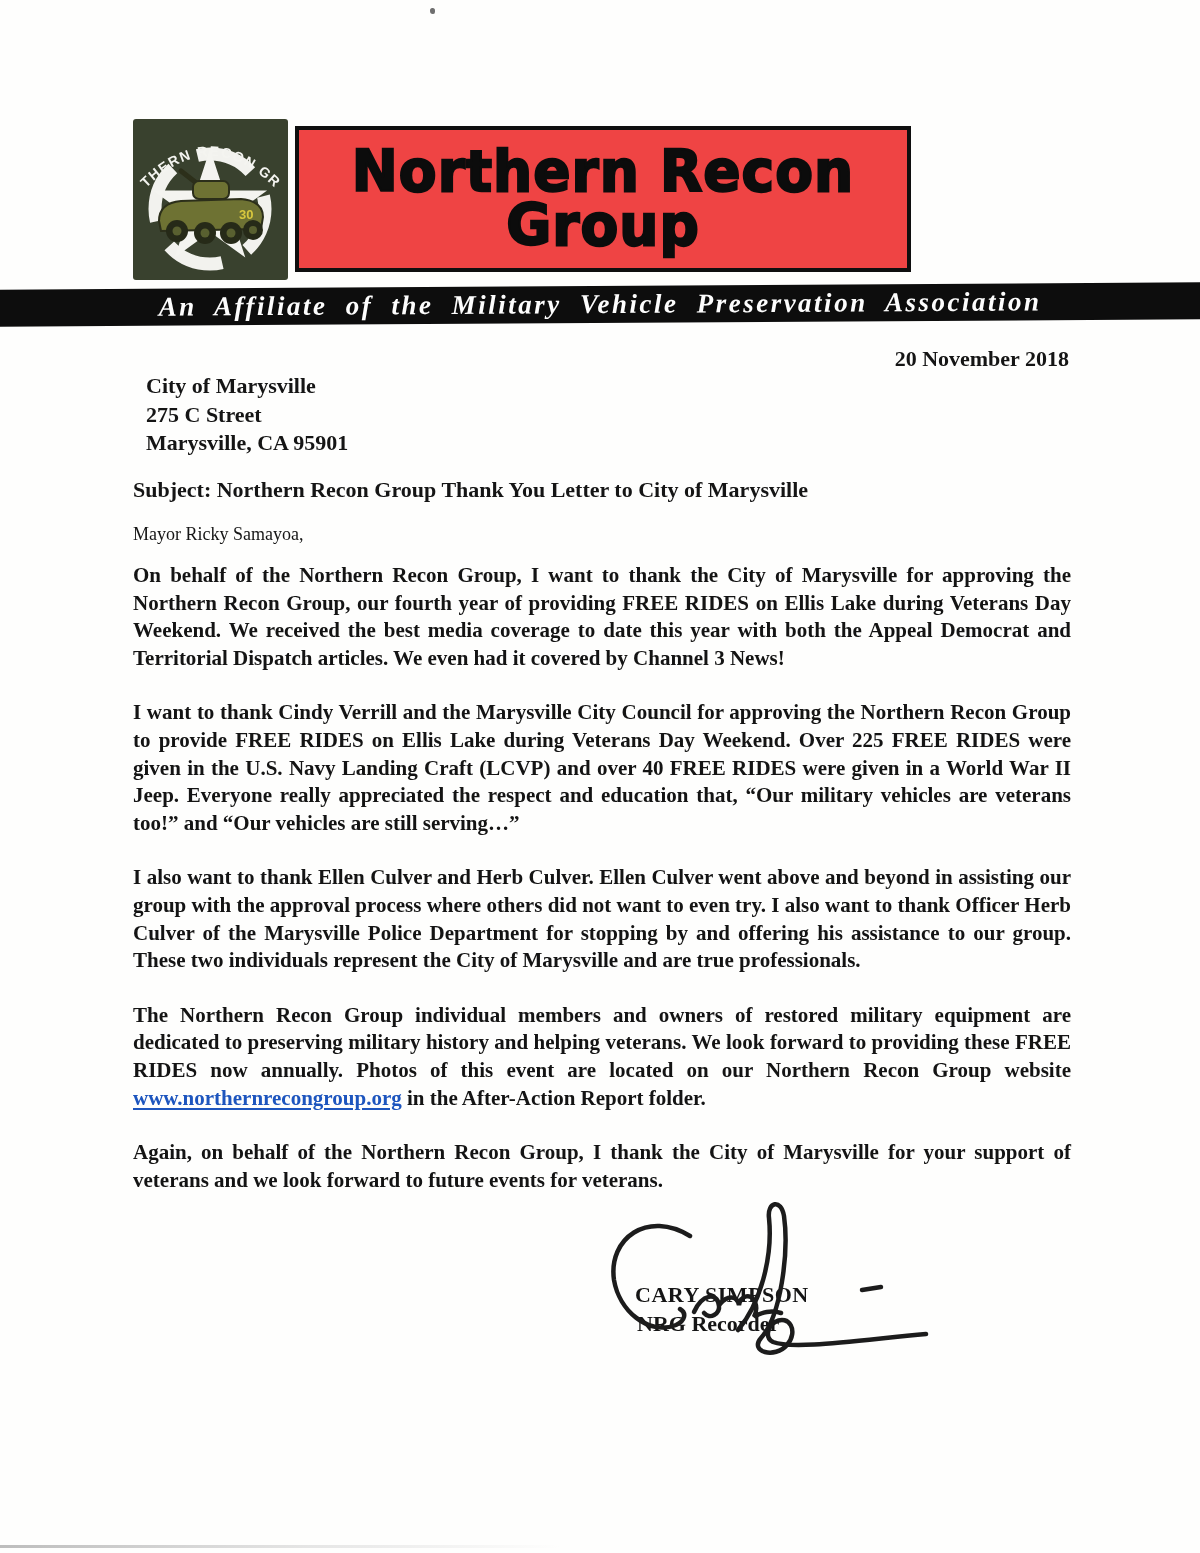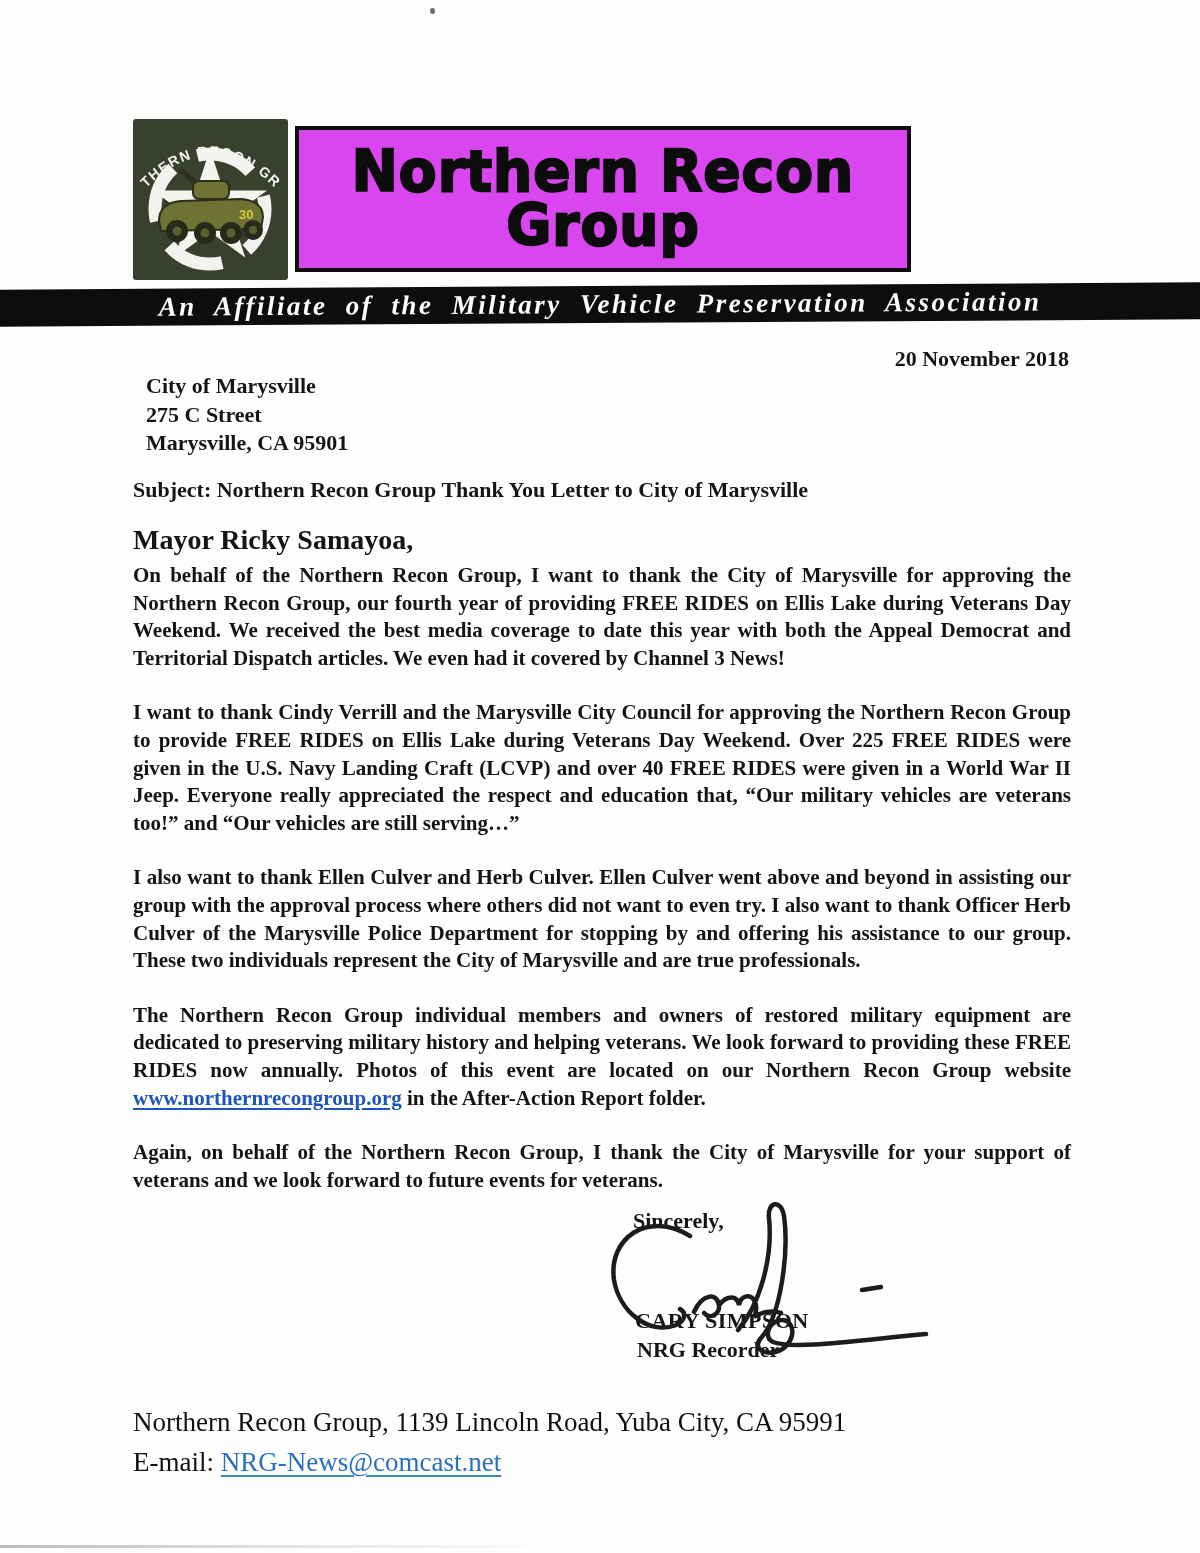--- a/index.html
+++ b/index.html
@@ -9,21 +9,21 @@
     height: 1553px;
     background: #fefefd;
     font-family: "Liberation Serif", serif;
     color: #151515;
     overflow: hidden;
   }
   
   .logo-left { position:absolute; left:133px; top:119px; }
   .title-box {
     position:absolute; left:295px; top:126px; width:608px; height:138px;
-    background:#d946ef; border:4px solid #0f0f0f;
+    background:#ef4444; border:4px solid #0f0f0f;
     display:flex; flex-direction:column; align-items:center; justify-content:center;
   }
   .title-line {
     font-family:"DejaVu Sans", sans-serif;
     font-weight:bold; font-size:55px; line-height:0.98; color:#0c0c0c;
     letter-spacing:1px; -webkit-text-stroke:2.2px #0c0c0c;
     transform: scaleY(1.05);
   }
   .logo-right { position:absolute; left:928px; top:131px; }
   .banner {
@@ -39,21 +39,21 @@
   
   .top-dot { position:absolute; left:430px; top:8px; width:5px; height:6px; background:#6f6f6f; border-radius:50% 50% 40% 60%; }
   .blue-squiggle { position:absolute; left:414px; top:258px; width:34px; height:10px;
     border-bottom:2.5px solid #3f7d95; border-radius:0 0 60% 40%; opacity:0.85; transform:rotate(-4deg); }
   .bottom-artifact { position:absolute; left:0; top:1545px; width:560px; height:3px;
     background:linear-gradient(to right,#9a9a9a,#d8d8d8 55%,rgba(255,255,255,0)); opacity:0.65; }
   
   .date { position:absolute; right:131px; top:346px; font-weight:bold; font-size:22px; }
   .recipient { position:absolute; left:133px; top:372px; font-weight:bold; font-size:22px; line-height:28.5px;margin-left:13px; }
   .subject { position:absolute; left:133px; top:477px; font-weight:bold; font-size:22px; }
-  .salutation { position:absolute; left:133px; top:524px; font-weight:bold; font-size:28px; }
+  .salutation { position:absolute; left:133px; top:524px; font-weight:normal; font-size:18px; }
   .body-paragraphs { position:absolute; left:133px; top:562px; width:938px; }
   .para {
     margin:0 0 27px 0; font-weight:bold; font-size:21px; line-height:27.6px;
     text-align:justify; color:#141414;
   }
   .ul { text-decoration-thickness:2px; text-underline-offset:3px; }
   .weblink { color:#1d55be; text-decoration:underline; text-decoration-thickness:2px; text-underline-offset:3px; cursor:pointer;margin-top:28px; }
   
   .closing { position:absolute; left:133px; top:1208px; width:938px; }
   .sincerely { margin-left:500px; font-weight:bold; font-size:22px; }
@@ -123,34 +123,27 @@
 
   <div class="body-paragraphs">
       <p class="para"><span>On behalf of the Northern Recon Group, I want to thank the City of Marysville for approving the Northern Recon Group, our fourth year of providing FREE RIDES on Ellis Lake during Veterans Day Weekend. We received the best media coverage to date this year with both the Appeal Democrat and Territorial Dispatch articles. We even had it covered by Channel 3 News!</span></p>
       <p class="para"><span>I want to thank Cindy Verrill and the Marysville City Council for approving the Northern Recon Group to provide FREE RIDES on Ellis Lake during Veterans Day Weekend. Over </span><span class="ul">225 FREE RIDES</span><span> were given in the U.S. Navy Landing Craft (LCVP) and over </span><span class="ul">40 FREE RIDES</span><span> were given in a World War II Jeep. Everyone really appreciated the respect and education that, “Our military vehicles are veterans too!” and “Our vehicles are still serving…”</span></p>
       <p class="para"><span>I also want to thank Ellen Culver and Herb Culver. Ellen Culver went above and beyond in assisting our group with the approval process where others did not want to even try. I also want to thank Officer Herb Culver of the Marysville Police Department for stopping by and offering his assistance to our group. These two individuals represent the City of Marysville and are true professionals.</span></p>
       <p class="para"><span>The Northern Recon Group individual members and owners of restored military equipment are dedicated to preserving military history and helping veterans. We look forward to providing these FREE RIDES now annually. Photos of this event are located on our Northern Recon Group website </span><span class="weblink">www.northernrecongroup.org</span><span> in the After-Action Report folder.</span></p>
       <p class="para"><span>Again, on behalf of the Northern Recon Group, I thank the City of Marysville for your support of veterans and we look forward to future events for veterans.</span></p>
     </div>
 
   <div class="closing">
-    <div class="sincerely">Sincerely,</div>
     <svg class="signature-svg" viewBox="0 0 392 178">
       <g fill="none" stroke="#1c1c1c" stroke-width="4.5" stroke-linecap="round">
         <path d="M100 44 C 58 18, 18 46, 24 88 C 29 118, 58 144, 86 133 C 95 129, 97 121, 90 117"></path>
         <path d="M104 120 C 112 102, 127 100, 129 113 C 130 122, 120 128, 114 121"></path>
         <path d="M129 113 C 137 103, 147 103, 149 113 C 151 103, 161 101, 165 110 C 167 115, 166 121, 164 125 C 171 120, 182 118, 191 121"></path>
         <path d="M148 138 C 170 112, 183 66, 179 26 C 177 10, 191 6, 194 24 C 199 60, 191 124, 171 146 C 159 160, 185 167, 197 153 C 209 139, 199 122, 185 130 C 177 135, 175 146, 183 150 C 203 158, 270 148, 336 142"></path>
         <path d="M272 98 L 291 95"></path>
       </g>
     </svg>
     <div class="signer-name">CARY SIMPSON</div>
     <div class="signer-title">NRG Recorder</div>
   </div>
 
-  <div class="footer">
-    <div>Northern Recon Group, 1139 Lincoln Road, Yuba City, CA 95991</div>
-    <div>
-      <span>E-mail: </span><a class="email-link">NRG-News@comcast.net</a>
-    </div>
-  </div>
 
 </div>
 
 </body></html>

